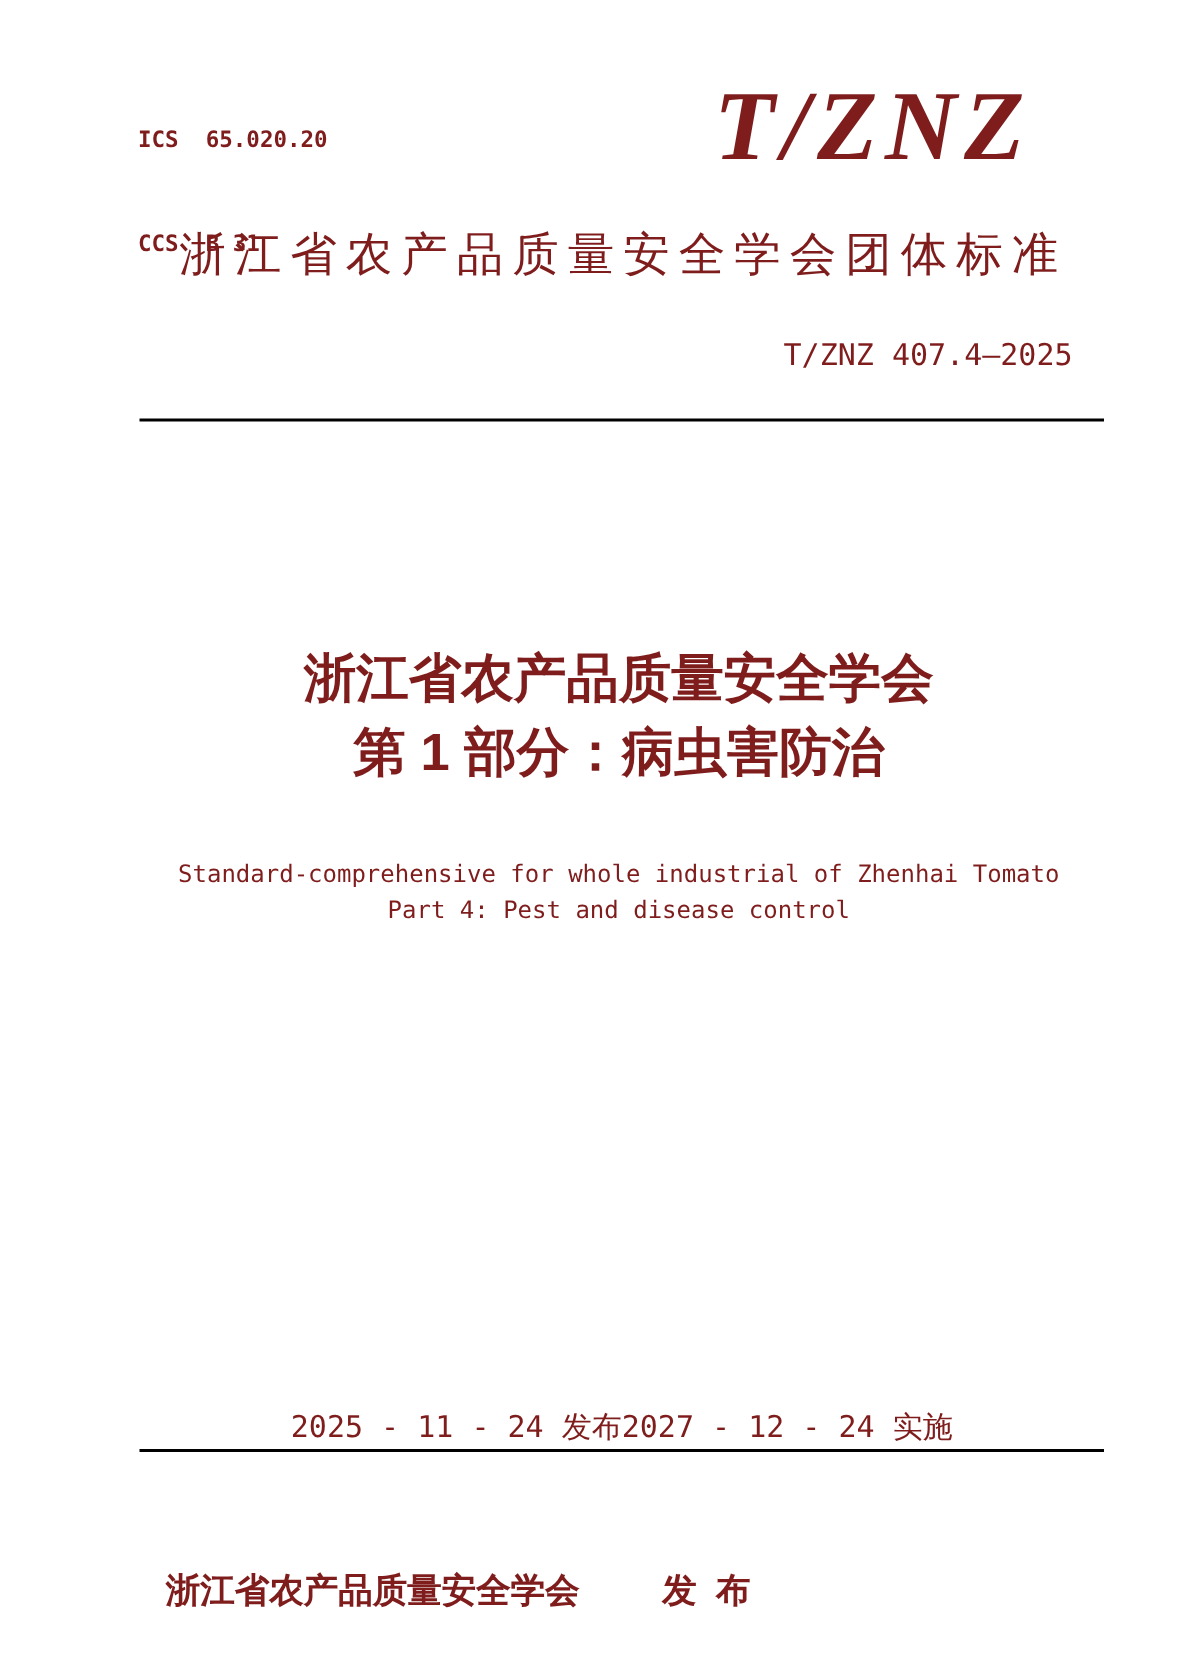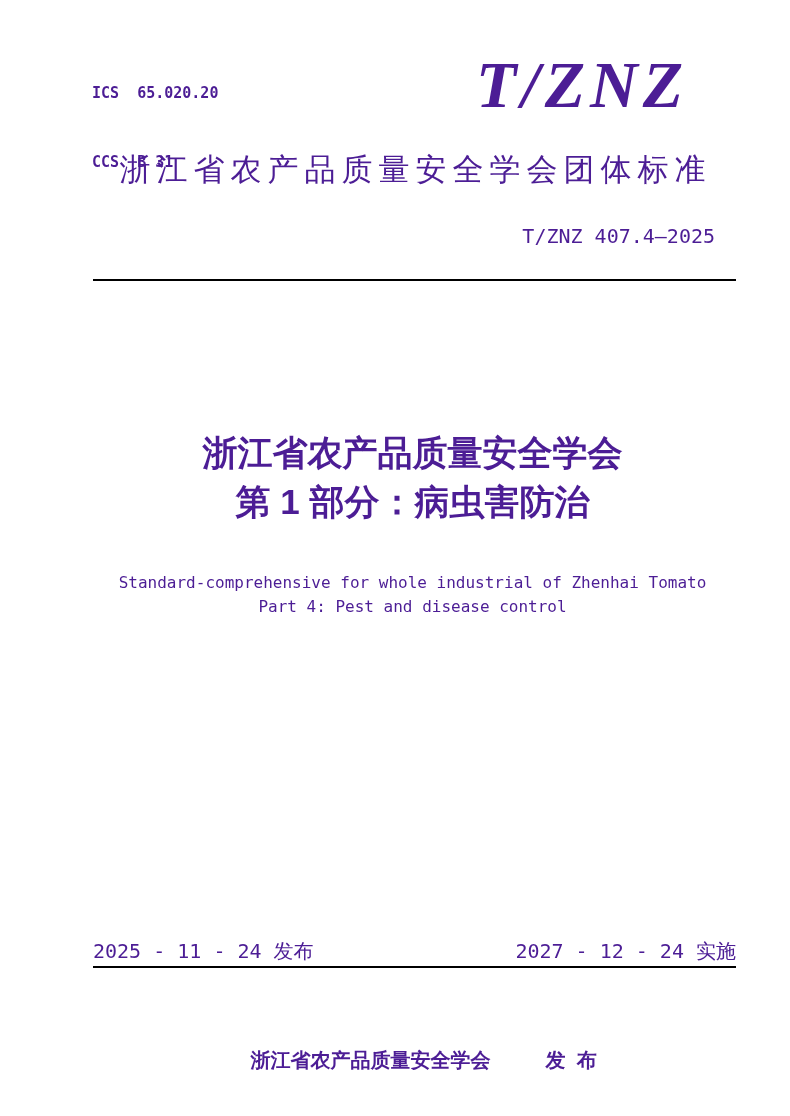--- a/index.html
+++ b/index.html
@@ -4,21 +4,21 @@
 <style>
   * { margin: 0; padding: 0; box-sizing: border-box; }
   html, body { background: #e8e8e8; }
   body { font-family: "Liberation Sans", sans-serif; }
   .page {
     position: relative;
     width: 790px;
     height: 1116px;
     margin: 0 auto;
     background: #ffffff;
-    color: #4c1d95;
+    color: #7f1d1d;
     overflow: hidden;
   }
   .mono { font-family: "DejaVu Sans Mono", monospace; }
 
   .ics-block {
     position: absolute;
     left: 92px;
     top: 36px;
     font-size: 15px;
     line-height: 23px;
@@ -89,32 +89,31 @@
     line-height: 24px;
     white-space: nowrap;
     margin-top: 28px;
   }
   .dates-row {
     position: absolute;
     left: 93px;
     top: 938px;
     width: 643px;
     display: flex;
-    justify-content: space-between;
+    justify-content: center;
     font-size: 20px;
     line-height: 26px;
     white-space: pre;
   }
   .footer-line {
     position: absolute;
     left: 85px;
     top: 1015px;
     width: 655px;
-    text-align: center;
-    font-size: 20px;
+    font-size: 23px;
     line-height: 30px;
     font-weight: bold;
     white-space: pre;
   }
   .footer-action { margin-left: 55px; }
 </style>
 </head>
 <body>
 
 <div class="page">

